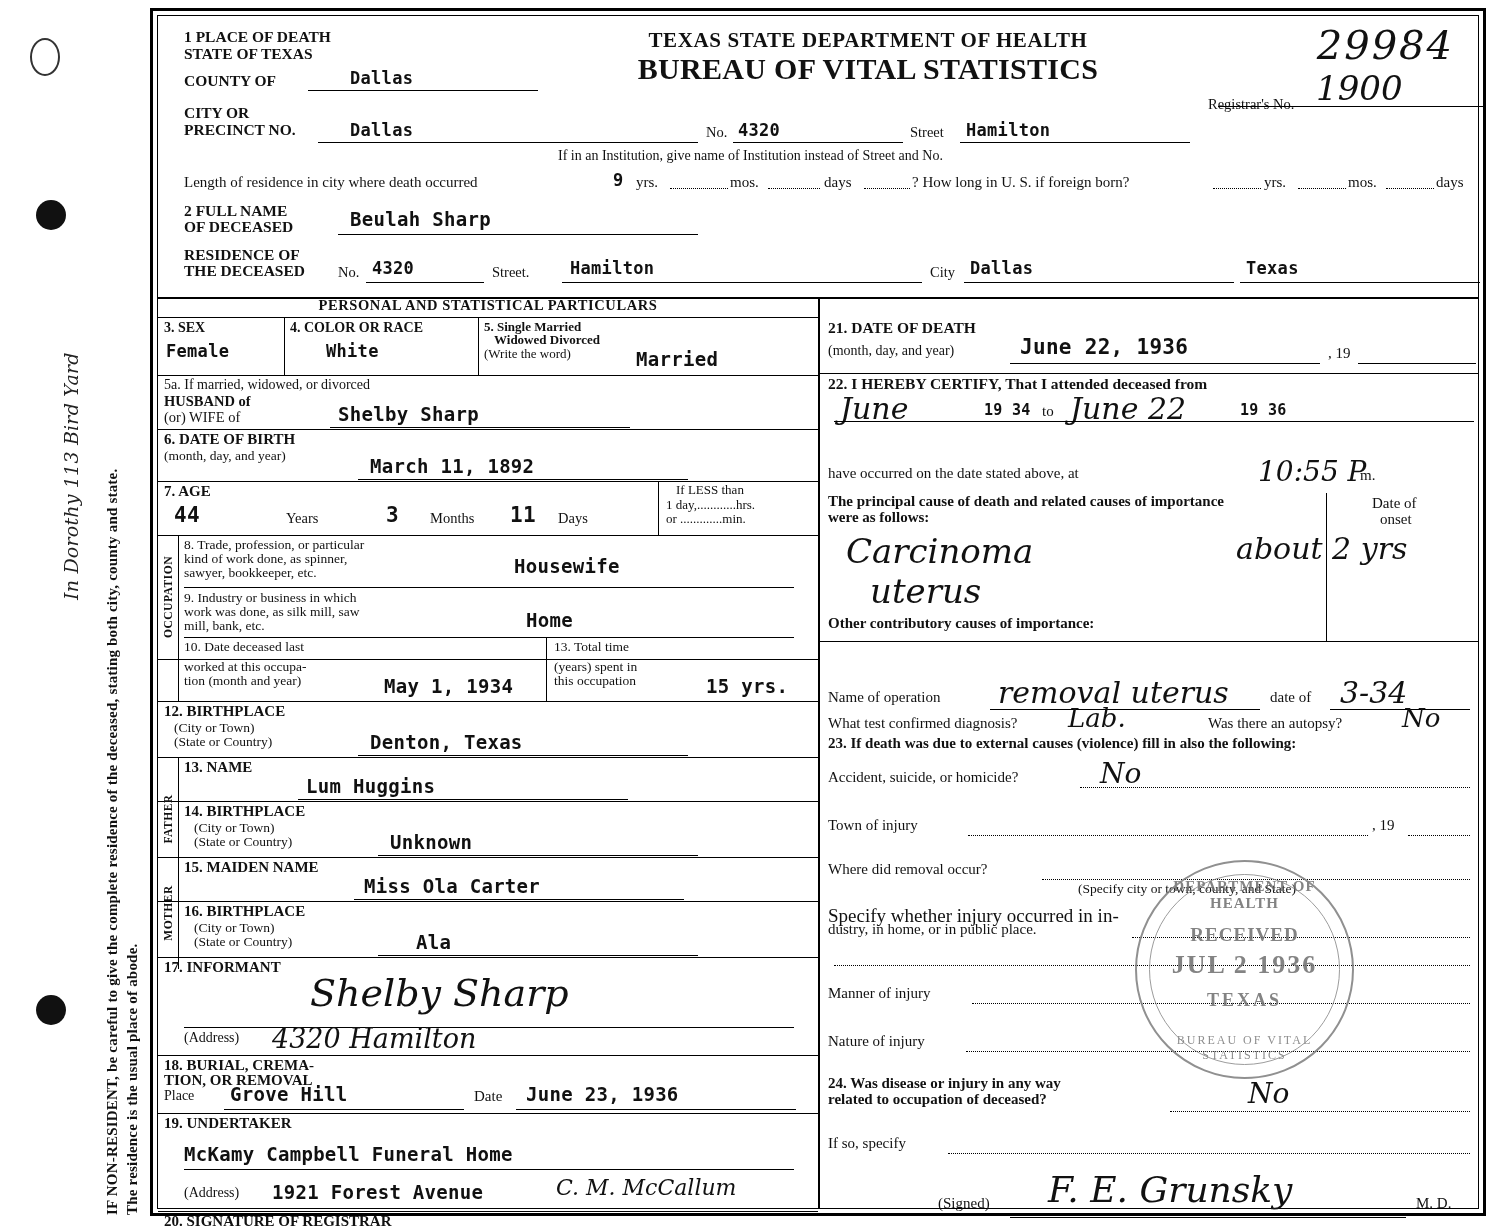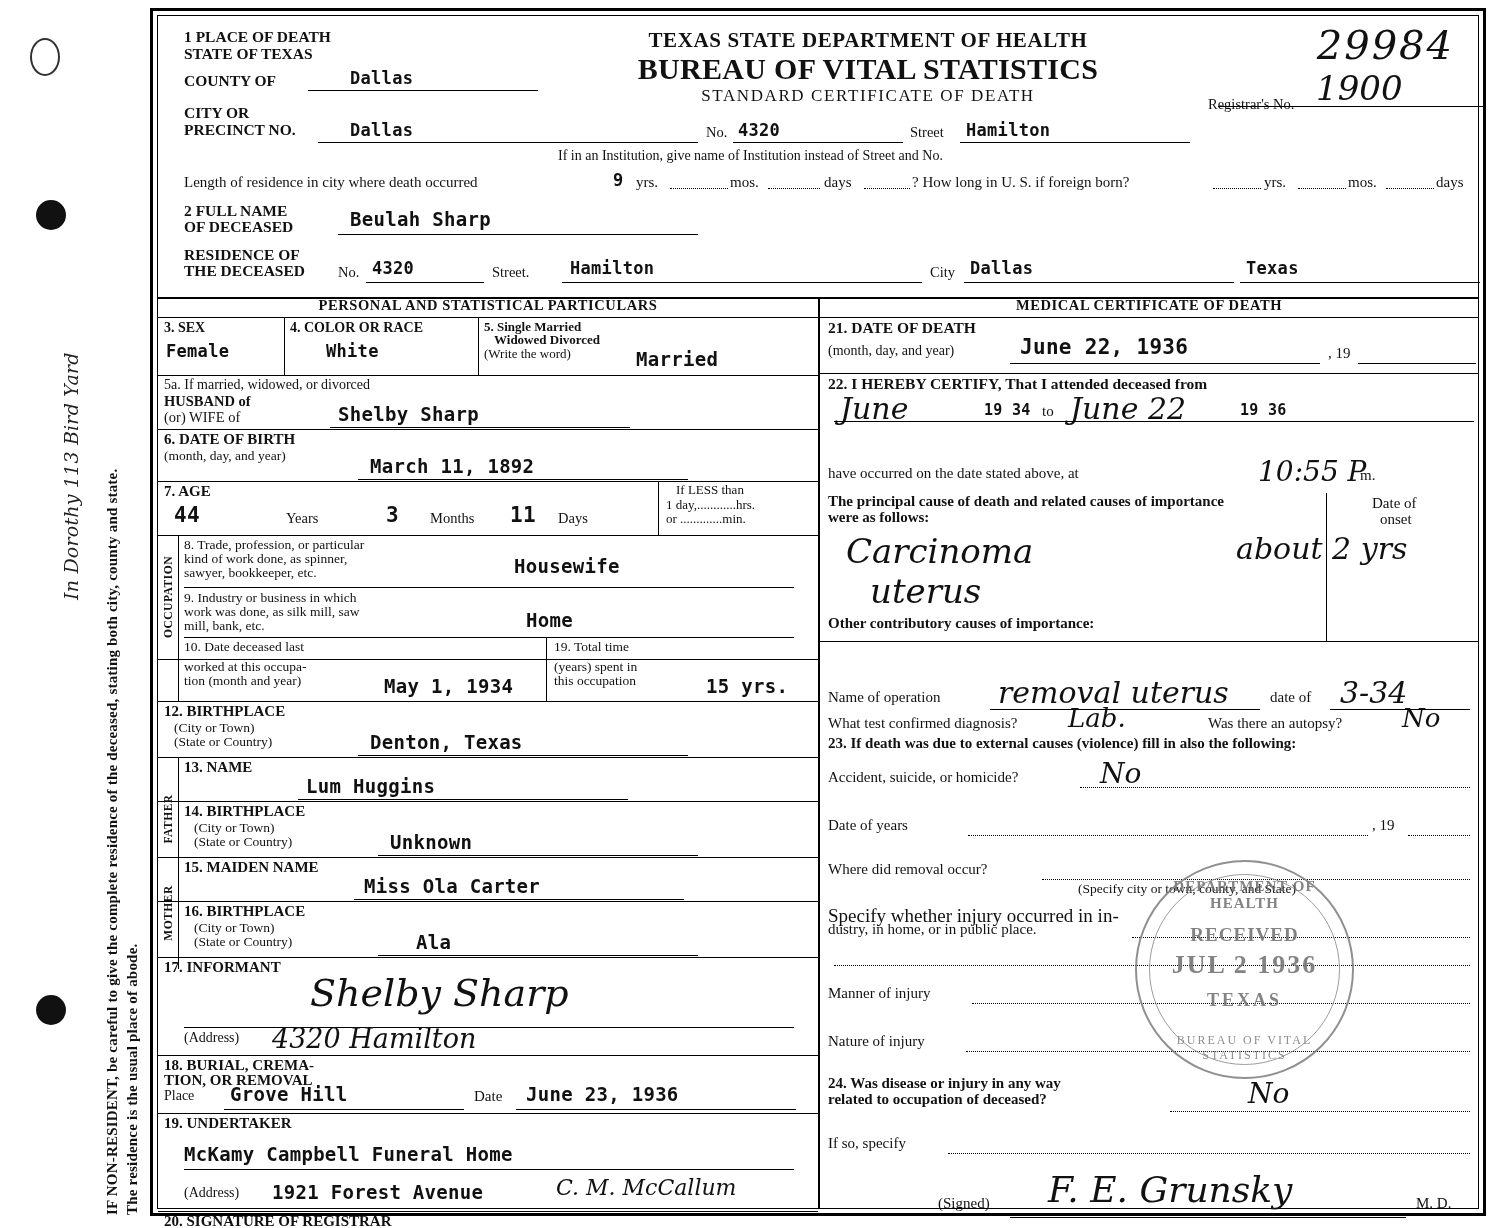--- a/index.html
+++ b/index.html
@@ -68,21 +68,20 @@
     <div class="vtext t2">The residence is the usual place of abode.</div>
     <div class="vtext hand" style="left:60px;top:600px">In Dorothy 113 Bird Yard</div>
   </div>
 
   <div class="cert">
     <div class="inner">
 
       <div class="hdr">
         <div class="tt1">TEXAS STATE DEPARTMENT OF HEALTH</div>
         <div class="tt2">BUREAU OF VITAL STATISTICS</div>
-        <div class="tt3">STANDARD CERTIFICATE OF DEATH</div>
         <div class="bignum">29984</div>
         <div class="lbl reg" style="left:1050px;top:80px;font-size:14.5px">Registrar's No.</div>
         <div class="regno" style="left:1158px;top:52px">1900</div>
         <div class="line" style="left:1060px;top:90px;width:265px"></div>
 
         <div class="lbl" style="left:26px;top:12px">1 PLACE OF DEATH</div>
         <div class="lbl" style="left:26px;top:29px">STATE OF TEXAS</div>
         <div class="lbl" style="left:26px;top:56px">COUNTY OF</div>
         <div class="type" style="left:192px;top:52px">Dallas</div>
         <div class="line" style="left:150px;top:74px;width:230px"></div>
@@ -191,21 +190,21 @@
             <div class="lbl reg" style="left:26px;top:30px;font-size:13.5px">sawyer, bookkeeper, etc.</div>
             <div class="type" style="left:356px;top:20px;font-size:19px">Housewife</div>
             <div class="line" style="left:26px;top:52px;width:610px"></div>
             <div class="lbl reg" style="left:26px;top:55px;font-size:13.5px">9. Industry or business in which</div>
             <div class="lbl reg" style="left:26px;top:69px;font-size:13.5px">work was done, as silk mill, saw</div>
             <div class="lbl reg" style="left:26px;top:83px;font-size:13.5px">mill, bank, etc.</div>
             <div class="type" style="left:368px;top:74px;font-size:19px">Home</div>
             <div class="line" style="left:26px;top:102px;width:610px"></div>
             <div class="vdiv" style="left:388px;top:102px;height:22px"></div>
             <div class="lbl reg" style="left:26px;top:104px;font-size:13.5px">10. Date deceased last</div>
-            <div class="lbl reg" style="left:396px;top:104px;font-size:13.5px">19. Total time</div>
+            <div class="lbl reg" style="left:396px;top:104px;font-size:13.5px">13. Total time</div>
           </div>
 
           <div class="sect" style="top:362px;height:42px">
             <div class="occbar" style="top:0;height:42px">
                 <span></span>
               </div>
             <div class="vdiv" style="left:388px;top:0;height:42px"></div>
             <div class="lbl reg" style="left:26px;top:0px;font-size:13.5px">worked at this occupa-</div>
             <div class="lbl reg" style="left:26px;top:14px;font-size:13.5px">tion (month and year)</div>
             <div class="type" style="left:226px;top:16px;font-size:19px">May 1, 1934</div>
@@ -288,21 +287,20 @@
             <div class="hand" style="left:398px;top:62px;font-size:22px">C. M. McCallum</div>
           </div>
 
           <div class="sect" style="top:914px;height:78px;border-bottom:none">
             <div class="lbl" style="left:6px;top:2px;font-size:15px">20. SIGNATURE OF REGISTRAR</div>
 
           </div>
         </div>
 
         <div class="colR">
-          <div class="bandR">MEDICAL CERTIFICATE OF DEATH</div>
 
           <div class="sect" style="top:20px;height:56px">
             <div class="lbl" style="left:8px;top:2px;font-size:15.5px">21. DATE OF DEATH</div>
             <div class="lbl reg" style="left:8px;top:26px;font-size:14px">(month, day, and year)</div>
             <div class="type" style="left:200px;top:18px;font-size:21px">June 22, 1936</div>
             <div class="line" style="left:190px;top:46px;width:310px"></div>
             <div class="lbl reg" style="left:508px;top:28px;font-size:15px">, 19</div>
             <div class="line" style="left:538px;top:46px;width:118px"></div>
           </div>
 
@@ -352,21 +350,21 @@
             <div class="lbl" style="left:8px;top:4px;font-size:15px">23. If death was due to external causes (violence) fill in also the following:</div>
           </div>
 
           <div class="sect" style="top:464px;height:48px;border-bottom:none">
             <div class="lbl reg" style="left:8px;top:8px;font-size:15px">Accident, suicide, or homicide?</div>
             <div class="hand" style="left:280px;top:-4px;font-size:28px">No</div>
             <div class="dots" style="left:260px;top:26px;width:390px"></div>
           </div>
 
           <div class="sect" style="top:512px;height:48px;border-bottom:none">
-            <div class="lbl reg" style="left:8px;top:8px;font-size:15px">Date of years</div>
+            <div class="lbl reg" style="left:8px;top:8px;font-size:15px">Town of injury</div>
             <div class="dots" style="left:148px;top:26px;width:400px"></div>
             <div class="lbl reg" style="left:552px;top:8px;font-size:15px">, 19</div>
             <div class="dots" style="left:588px;top:26px;width:62px"></div>
           </div>
 
           <div class="sect" style="top:560px;height:46px;border-bottom:none">
             <div class="lbl reg" style="left:8px;top:4px;font-size:15px">Where did removal occur?</div>
             <div class="dots" style="left:222px;top:22px;width:428px"></div>
             <div class="lbl reg" style="left:258px;top:24px;font-size:13.5px">(Specify city or town, county, and State)</div>
           </div>

